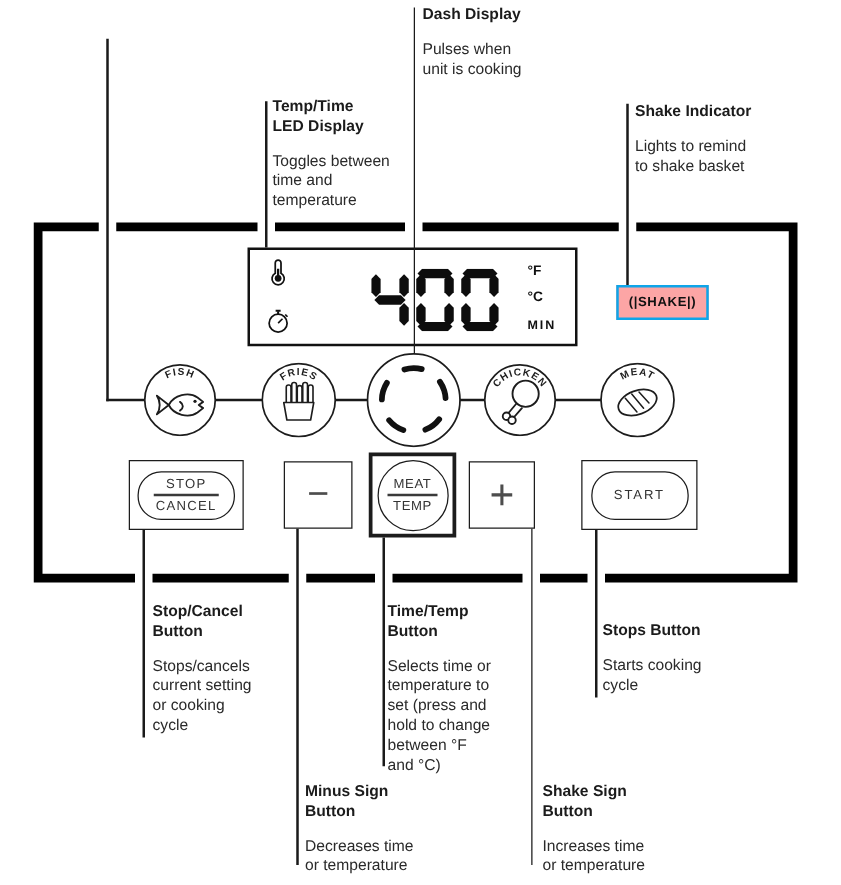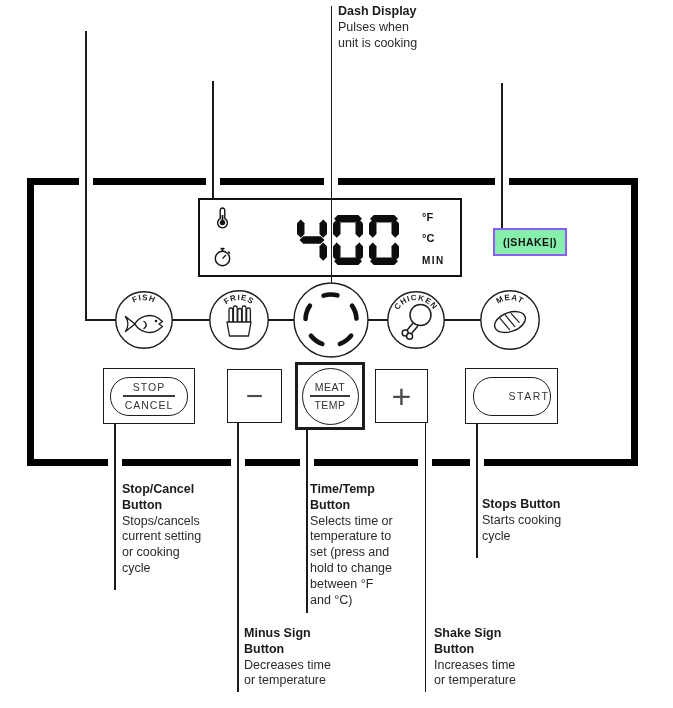--- a/index.html
+++ b/index.html
@@ -2,35 +2,35 @@
 <html><head>
 <meta charset="utf-8">
 <style>
   html,body{margin:0;padding:0;background:#fff;}
   #stage{
     position:relative;width:673px;height:708px;background:#fff;overflow:hidden;
     font-family:"Liberation Sans",sans-serif;color:#231f20;
   }
   .ann{position:absolute;}
   .ann-title{font-weight:bold;font-size:12.5px;line-height:15.8px;white-space:pre-line;color:#1b1b1b;}
-  .ann-body{font-size:12.5px;line-height:15.8px;white-space:pre-line;margin-top:0;color:#2a2a2a;}
+  .ann-body{font-size:12.5px;line-height:15.8px;white-space:pre-line;margin-top:12px;color:#2a2a2a;}
   .vline{position:absolute;width:1.4px;background:#1a1a1a;z-index:5;}
   .hline{position:absolute;height:1.4px;background:#1a1a1a;z-index:3;}
   .gap-patch{position:absolute;background:#fff;z-index:2;}
   #panel{position:absolute;left:27px;top:178px;width:611px;height:288px;border:7px solid #000;background:#fff;box-sizing:border-box;z-index:1;}
   
   #led{position:absolute;left:198px;top:198px;width:264px;height:79px;border:2px solid #111;background:#fff;box-sizing:border-box;z-index:4;}
   #segsvg{position:absolute;left:97px;top:15px;z-index:4;}
   .unit{position:absolute;left:222px;font-weight:bold;color:#111;}
   .unit-f{top:11px;font-size:11px;}
   .unit-c{top:32px;font-size:11px;}
   .unit-min{top:55px;font-size:10px;letter-spacing:1.5px;}
   .led-icon{position:absolute;}
   
-  #shake{position:absolute;left:493px;top:228px;width:74px;height:28px;border:2px solid #8b5cf6;background:#86efac;box-sizing:border-box;
+  #shake{position:absolute;left:493px;top:228px;width:74px;height:28px;border:2px solid #0ea5e9;background:#fca5a5;box-sizing:border-box;
     display:flex;align-items:center;justify-content:center;z-index:4;
     font-size:10.5px;font-weight:bold;letter-spacing:.5px;color:#111;}
   
   .preset{position:absolute;z-index:4;}
   .preset svg{display:block;}
   .preset text{font-family:"Liberation Sans",sans-serif;font-weight:bold;font-size:8px;letter-spacing:.9px;fill:#1d1d1d;}
   
   .btn-rect{position:absolute;border:1.6px solid #1c1c1c;background:#fff;box-sizing:border-box;
     display:flex;align-items:center;justify-content:center;z-index:4;}
   .pill{border:1.6px solid #1c1c1c;border-radius:19px;display:flex;flex-direction:column;align-items:center;justify-content:center;background:#fff;}
@@ -41,24 +41,36 @@
   .tt-circle{width:57px;height:57px;border:1.6px solid #1c1c1c;border-radius:50%;background:#fff;
     display:flex;flex-direction:column;align-items:center;justify-content:center;box-sizing:border-box;}
 </style>
 </head>
 <body>
 
 <div id="stage">
 
   <div class="ann" style="left:93px;top:27px;width:120px;">
   </div>
+  <div class="ann" style="left:218px;top:78px;width:110px;">
+    <div class="ann-title">Temp/Time
+LED Display</div>
+    <div class="ann-body">Toggles between
+time and
+temperature</div>
+  </div>
   <div class="ann" style="left:338px;top:4px;width:120px;">
     <div class="ann-title">Dash Display</div>
     <div class="ann-body">Pulses when
 unit is cooking</div>
+  </div>
+  <div class="ann" style="left:508px;top:82px;width:120px;">
+    <div class="ann-title">Shake Indicator</div>
+    <div class="ann-body">Lights to remind
+to shake basket</div>
   </div>
   <div class="ann" style="left:122px;top:482px;width:110px;">
     <div class="ann-title">Stop/Cancel
 Button</div>
     <div class="ann-body">Stops/cancels
 current setting
 or cooking
 cycle</div>
   </div>
   <div class="ann" style="left:310px;top:482px;width:110px;">
@@ -279,18 +291,18 @@
       <div class="divider" style="width:40px;"></div>
       <span class="pill-lbl" style="letter-spacing:.5px;">TEMP</span>
     </div>
   </div>
 
   <div class="btn-rect" style="left:375px;top:369px;width:53px;height:54px;">
     <span class="glyph" style="font-size:34px;">+</span>
   </div>
 
   <div class="btn-rect" style="left:465px;top:368px;width:93px;height:56px;">
-    <div class="pill" style="width:76px;height:37px;align-items:flex-end;">
+    <div class="pill" style="width:76px;height:37px;">
       <span class="pill-lbl" style="letter-spacing:1.5px;">START</span>
     </div>
   </div>
 
 </div>
 
 </body></html>

